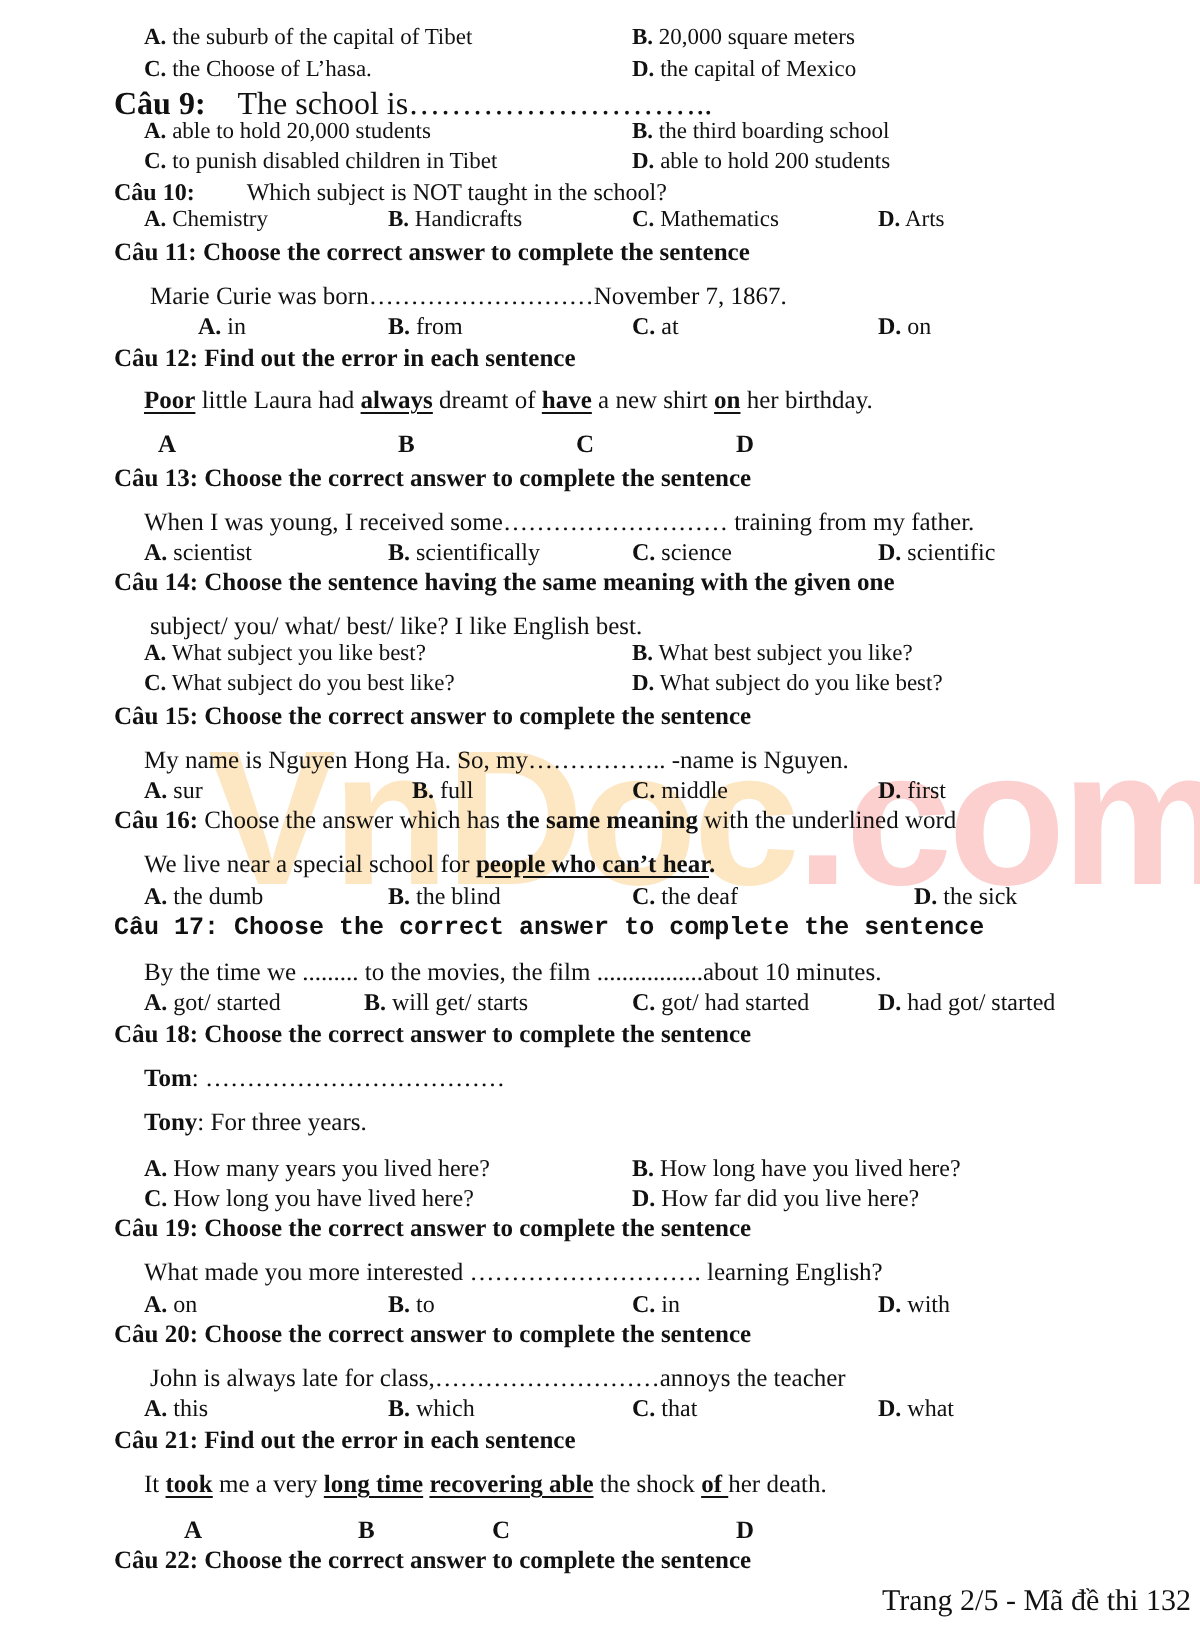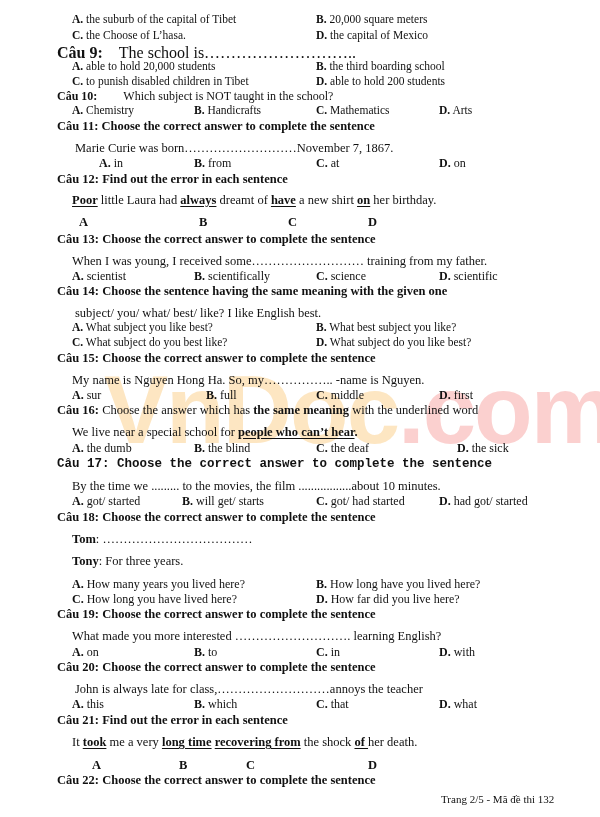--- a/index.html
+++ b/index.html
@@ -23,21 +23,21 @@
   .q .gap2 { display:inline-block; width:26px; }
   .stem { left:72px; font-size:12.5px; }
   .opts { font-size:12px; }
   .garamond { font-family:"Liberation Serif", "DejaVu Serif", serif; font-size:11.5px; }
   .opt { position:absolute; white-space:nowrap; }
   .opt b { font-weight:bold; }
   .ul { font-weight:bold; text-decoration:underline; text-underline-offset:2px; }
   .bold { font-weight:bold; }
   .letters { font-weight:bold; font-size:12.5px; }
   .letters span { position:absolute; }
-  .footer { position:absolute; left:441px; top:793px; font-size:11px; z-index:1; }
+  .footer { position:absolute; left:441px; top:793px; font-size:15px; z-index:1; }
 </style>
 </head>
 <body>
 
 <div class="watermark"><span class="wm1">VnDoc</span><span class="wm2">.com</span></div>
 
 <div class="line opts garamond" style="top:13px;">
   <span class="opt" style="left:72px;"><b>A.</b> <span>the suburb of the capital of Tibet</span></span>
   <span class="opt" style="left:316px;"><b>B.</b> <span>20,000 square meters</span></span>
 </div>
@@ -153,21 +153,21 @@
 <div class="line q" style="top:660px;"><span>Câu 20:</span> <span>Choose the correct answer to complete the sentence</span></div>
 <div class="line stem" style="top:682px; left:75px;">John is always late for class,………………………annoys the teacher</div>
 <div class="line opts" style="top:697px;">
   <span class="opt" style="left:72px;"><b>A.</b> <span>this</span></span>
   <span class="opt" style="left:194px;"><b>B.</b> <span>which</span></span>
   <span class="opt" style="left:316px;"><b>C.</b> <span>that</span></span>
   <span class="opt" style="left:439px;"><b>D.</b> <span>what</span></span>
 </div>
 
 <div class="line q" style="top:713px;"><span>Câu 21:</span> <span>Find out the error in each sentence</span></div>
-<div class="line stem" style="top:735px;"><span>It  </span><span class="ul">took</span><span>  me a very </span><span class="ul">long time</span><span>  </span><span class="ul">recovering from</span><span> the shock </span><span class="ul">of </span><span>her death.</span></div>
+<div class="line stem" style="top:735px;"><span>It  </span><span class="ul">took</span><span>  me a very </span><span class="ul">long time</span><span>  </span><span class="ul">recovering able</span><span> the shock </span><span class="ul">of </span><span>her death.</span></div>
 <div class="line letters" style="top:758px;">
   <span style="left:92px;">A</span>
   <span style="left:179px;">B</span>
   <span style="left:246px;">C</span>
   <span style="left:368px;">D</span>
 </div>
 
 <div class="line q" style="top:773px;"><span>Câu 22:</span> <span>Choose the correct answer to complete the sentence</span></div>
 
 <div class="footer">Trang 2/5 - Mã đề thi 132</div>

